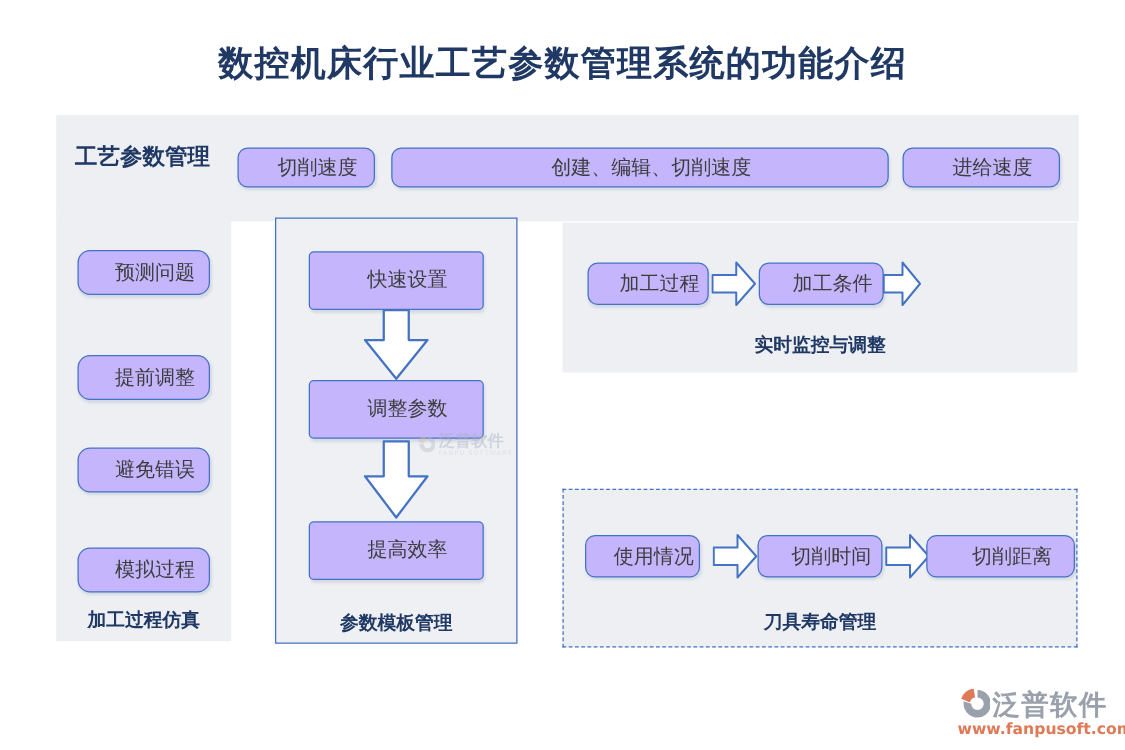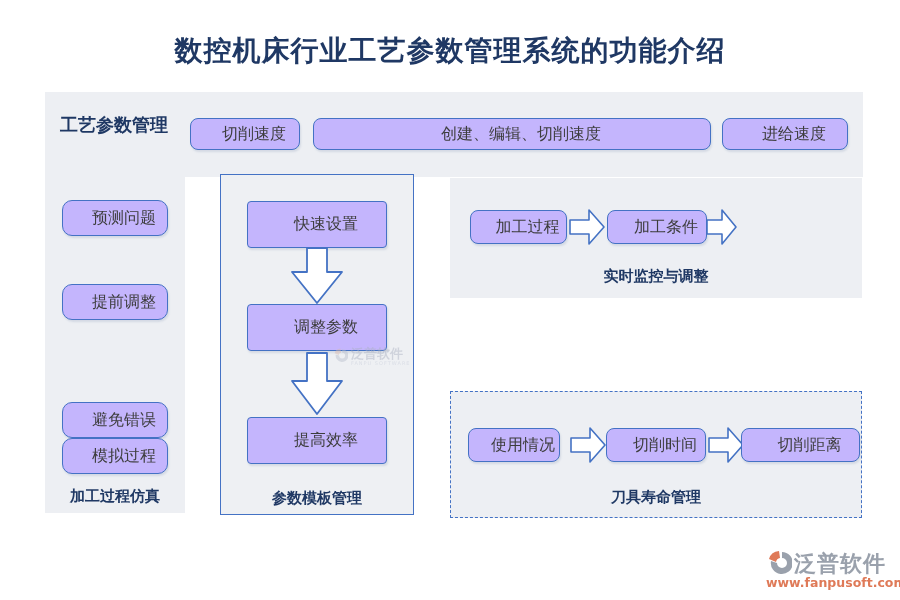--- a/index.html
+++ b/index.html
@@ -61,21 +61,21 @@
   <div class="panel top-bar">
     <div class="top-bar-label">工艺参数管理</div>
     <div class="node" style="left:145px;top:26px;width:110px;height:32px;">切削速度</div>
     <div class="node" style="left:268px;top:26px;width:398px;height:32px;">创建、编辑、切削速度</div>
     <div class="node" style="left:677px;top:26px;width:126px;height:32px;">进给速度</div>
   </div>
 
   <div class="panel left-panel">
     <div class="node" style="top:32px;">预测问题</div>
     <div class="node" style="top:116px;">提前调整</div>
-    <div class="node" style="top:190px;margin-top:44px;">避免错误</div>
+    <div class="node" style="top:190px;">避免错误</div>
     <div class="node" style="top:270px;">模拟过程</div>
     <div class="caption" style="bottom:7px;">加工过程仿真</div>
   </div>
 
   <div class="panel mid-panel">
     <div class="node" style="top:26px;">快速设置</div>
     <div class="arrow" style="left:68px;top:72px;">
       <svg width="56" height="58" viewBox="0 0 56 58">
         <polygon points="18,1 38,1 38,25 53,25 28,56 3,25 18,25" fill="#ffffff" stroke="#4472C4" stroke-width="1.8" stroke-linejoin="round"></polygon>
       </svg>

